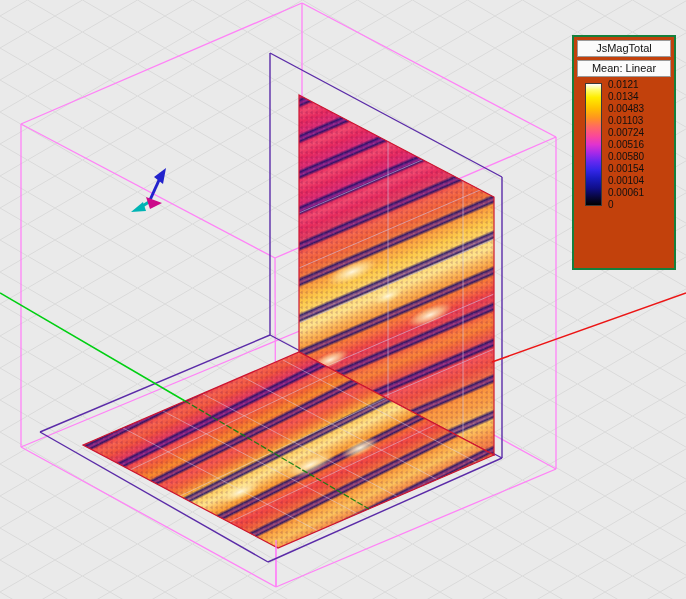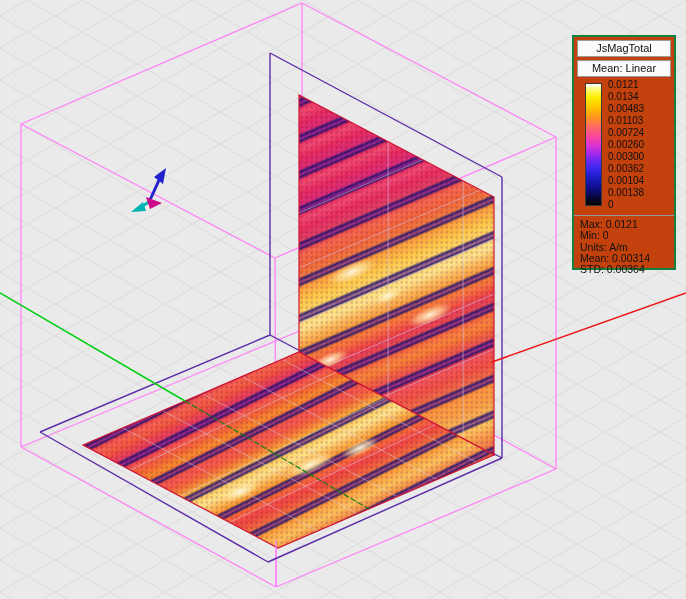--- a/index.html
+++ b/index.html
@@ -235,31 +235,23 @@
   <div class="cell">Mean: Linear</div>
   <div class="cbar-zone">
     <div class="cbar"></div>
     <div class="ticks">
 
     <span style="">0.0121</span>
           <span style="">0.0134</span>
           <span style="">0.00483</span>
           <span style="">0.01103</span>
           <span style="">0.00724</span>
-          <span style="">0.00260</span>
-          <span style="">0.00300</span>
-          <span style="">0.00362</span>
+          <span style="">0.00516</span>
+          <span style="">0.00580</span>
+          <span style="">0.00154</span>
           <span style="">0.00104</span>
-          <span style="">0.00138</span>
+          <span style="">0.00061</span>
           <span style="">0</span>
         </div>
   </div>
-  <div class="stats">
-
-  <div style="">Max: 0.0121</div>
-        <div style="">Min: 0</div>
-        <div style="">Units: A/m</div>
-        <div style="">Mean: 0.00314</div>
-        <div style="">STD: 0.00364</div>
-      </div>
 </div>
 
 </div>
 
 </body></html>

